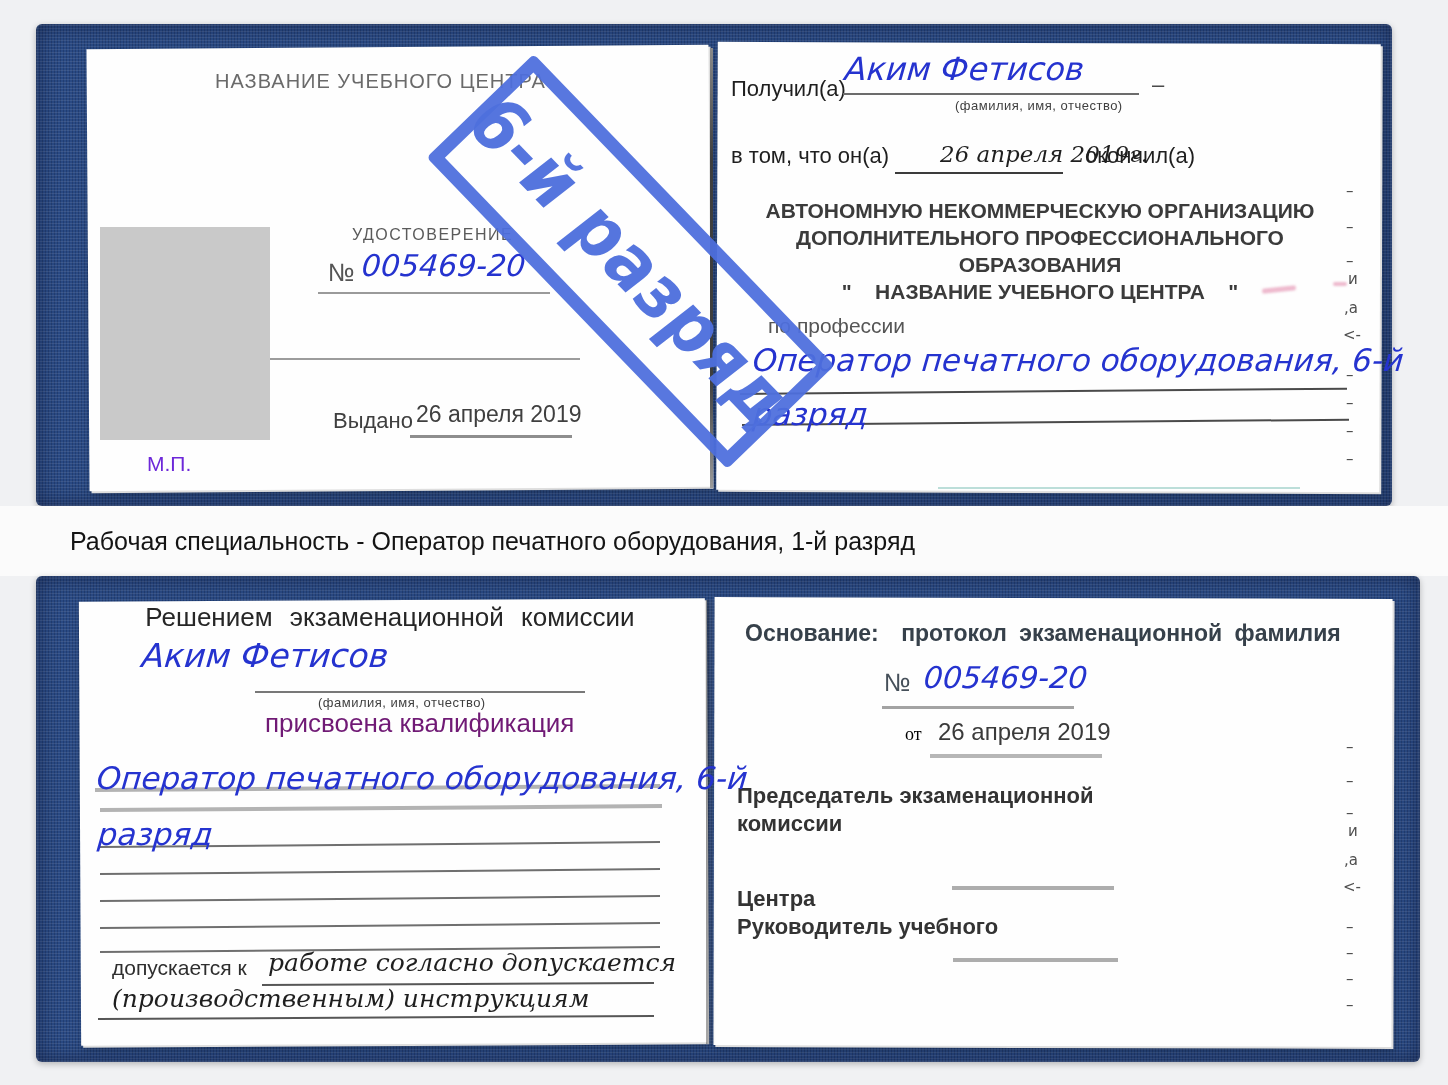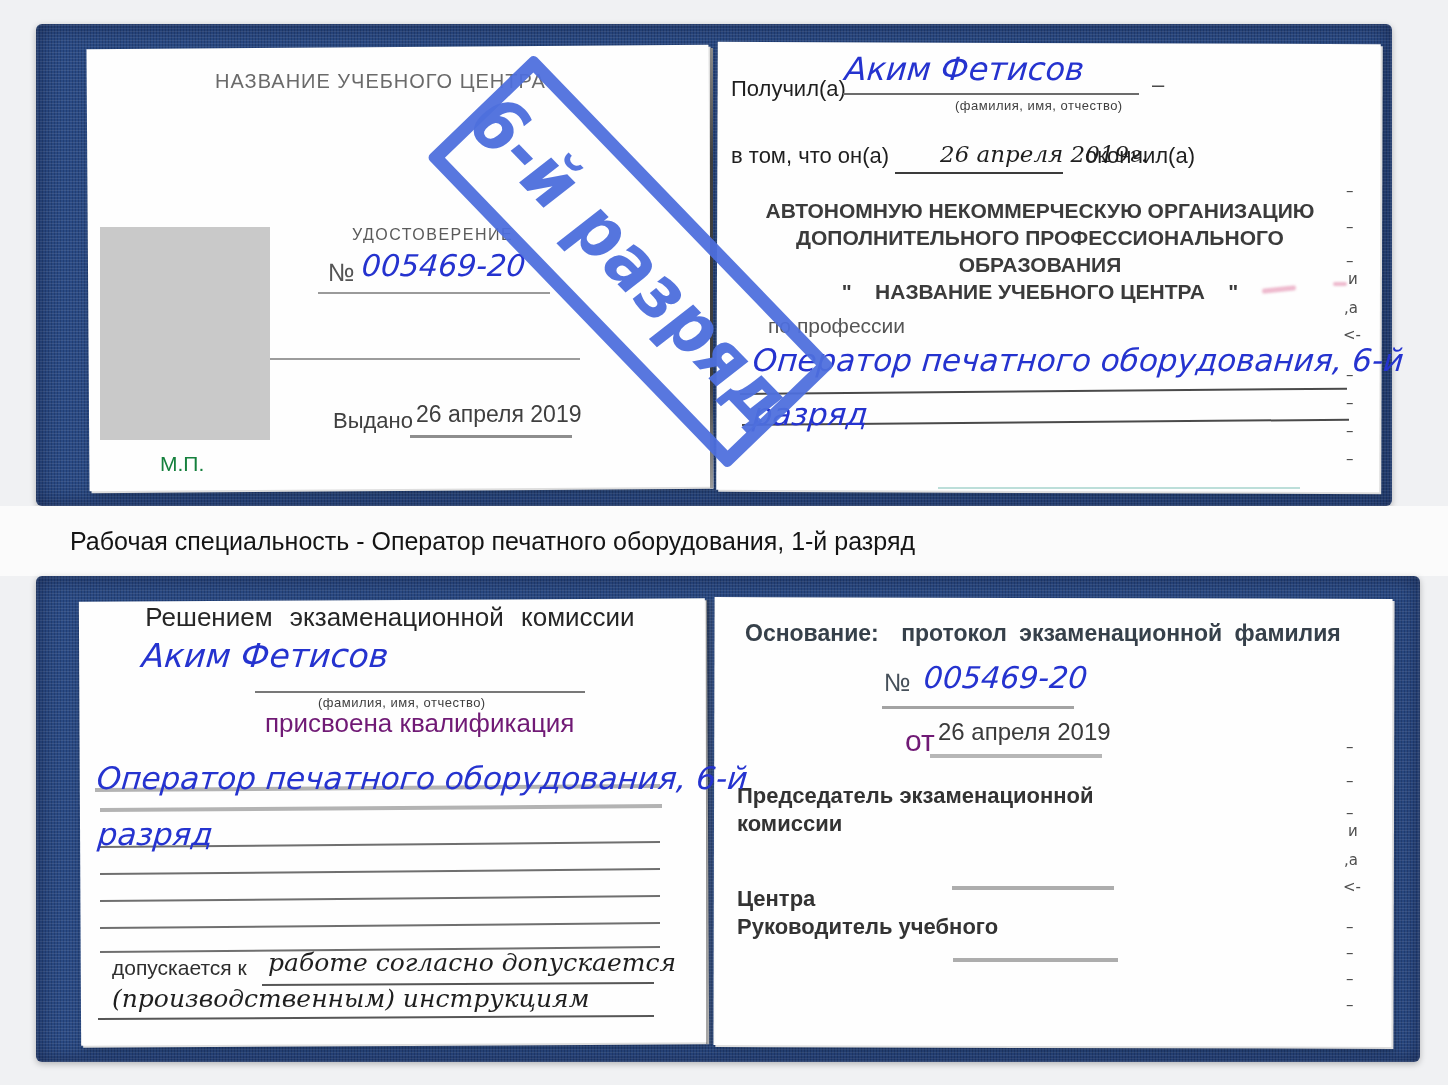--- a/index.html
+++ b/index.html
@@ -48,21 +48,21 @@
   <div class="p" style="left:215px;top:70px;width:320px;text-align:center;font-size:20px;color:#6a6a6a;letter-spacing:1px;">НАЗВАНИЕ УЧЕБНОГО ЦЕНТРА</div>
   <div class="photo" style="left:100px;top:227px;width:170px;height:213px;"></div>
   <div class="p" style="left:352px;top:226px;font-size:16px;color:#5a5a5a;letter-spacing:1.5px;">УДОСТОВЕРЕНИЕ</div>
   <div class="p" style="left:328px;top:258px;font-size:25px;color:#555;">№</div>
   <div class="hand" style="left:362px;top:248px;font-size:30px;">005469-20</div>
   <div class="ln" style="left:318px;top:292px;width:232px;height:2px;background:#9a9a9a;"></div>
   <div class="ln" style="left:270px;top:358px;width:310px;height:2px;background:#9c9c9c;"></div>
   <div class="p" style="left:333px;top:408px;font-size:22px;color:#3f3f3f;">Выдано</div>
   <div class="p" style="left:416px;top:401px;font-size:23px;color:#3f3f3f;">26 апреля 2019</div>
   <div class="ln" style="left:410px;top:435px;width:162px;height:3px;background:#8e8e8e;"></div>
-  <div class="p" style="left:160px;top:452px;font-size:21px;color:#15803d;">М.П.</div>
+  <div class="p" style="left:147px;top:452px;font-size:21px;color:#6d28d9;">М.П.</div>
 
   <div class="p" style="left:731px;top:76px;font-size:22px;color:#1f1f1f;">Получил(а)</div>
   <div class="hand" style="left:845px;top:50px;font-size:32px;">Аким Фетисов</div>
   <div class="ln" style="left:843px;top:93px;width:296px;height:2px;background:#6c6c6c;"></div>
   <div class="p" style="left:1152px;top:72px;font-size:22px;color:#4a4a4a;">–</div>
   <div class="hint" style="left:955px;top:98px;">(фамилия, имя, отчество)</div>
   <div class="p" style="left:731px;top:143px;font-size:22px;color:#1f1f1f;">в том, что он(а)</div>
   <div class="serif-it" style="left:940px;top:141px;font-size:23px;">26 апреля 2019г.</div>
   <div class="ln" style="left:895px;top:172px;width:168px;height:2px;background:#3c3c3c;"></div>
   <div class="p" style="left:1085px;top:143px;font-size:22px;color:#1f1f1f;">окончил(а)</div>
@@ -126,21 +126,21 @@
   <div class="serif-it" style="left:112px;top:984px;font-size:25px;">(производственным) инструкциям</div>
   <div class="ln" style="left:98px;top:1018px;width:556px;height:2px;background:#565656;transform:rotate(-0.3deg);"></div>
 
   <div class="abs" style="left:745px;top:620px;font-size:23px;color:#36404a;white-space:nowrap;word-spacing:6px;">
     <span>Основание:</span>
     <span style="margin-left:10px;">протокол экзаменационной фамилия</span>
   </div>
   <div class="p" style="left:884px;top:668px;font-size:25px;color:#46505a;">№</div>
   <div class="hand" style="left:924px;top:660px;font-size:30px;">005469-20</div>
   <div class="ln" style="left:882px;top:706px;width:192px;height:3px;background:#a3a3a3;"></div>
-  <div class="p" style="left:905px;top:724px;font-size:30px;color:#701a75;">от</div>
+  <div class="p" style="left:905px;top:724px;font-size:18px;color:#000000;font-family:Liberation Serif, serif;">от</div>
   <div class="p" style="left:938px;top:718px;font-size:24px;color:#3a3a3a;">26 апреля 2019</div>
   <div class="ln" style="left:930px;top:754px;width:172px;height:4px;background:#b6b6b6;"></div>
 
   <div class="abs" style="left:737px;top:782px;font-size:22px;color:#333;line-height:28px;">
     <div>Председатель экзаменационной</div>
     <div>комиссии</div>
   </div>
   <div class="ln" style="left:952px;top:886px;width:162px;height:4px;background:#adadad;"></div>
   <div class="abs" style="left:737px;top:885px;font-size:22px;color:#333;line-height:28px;">
     <div>Центра</div>

